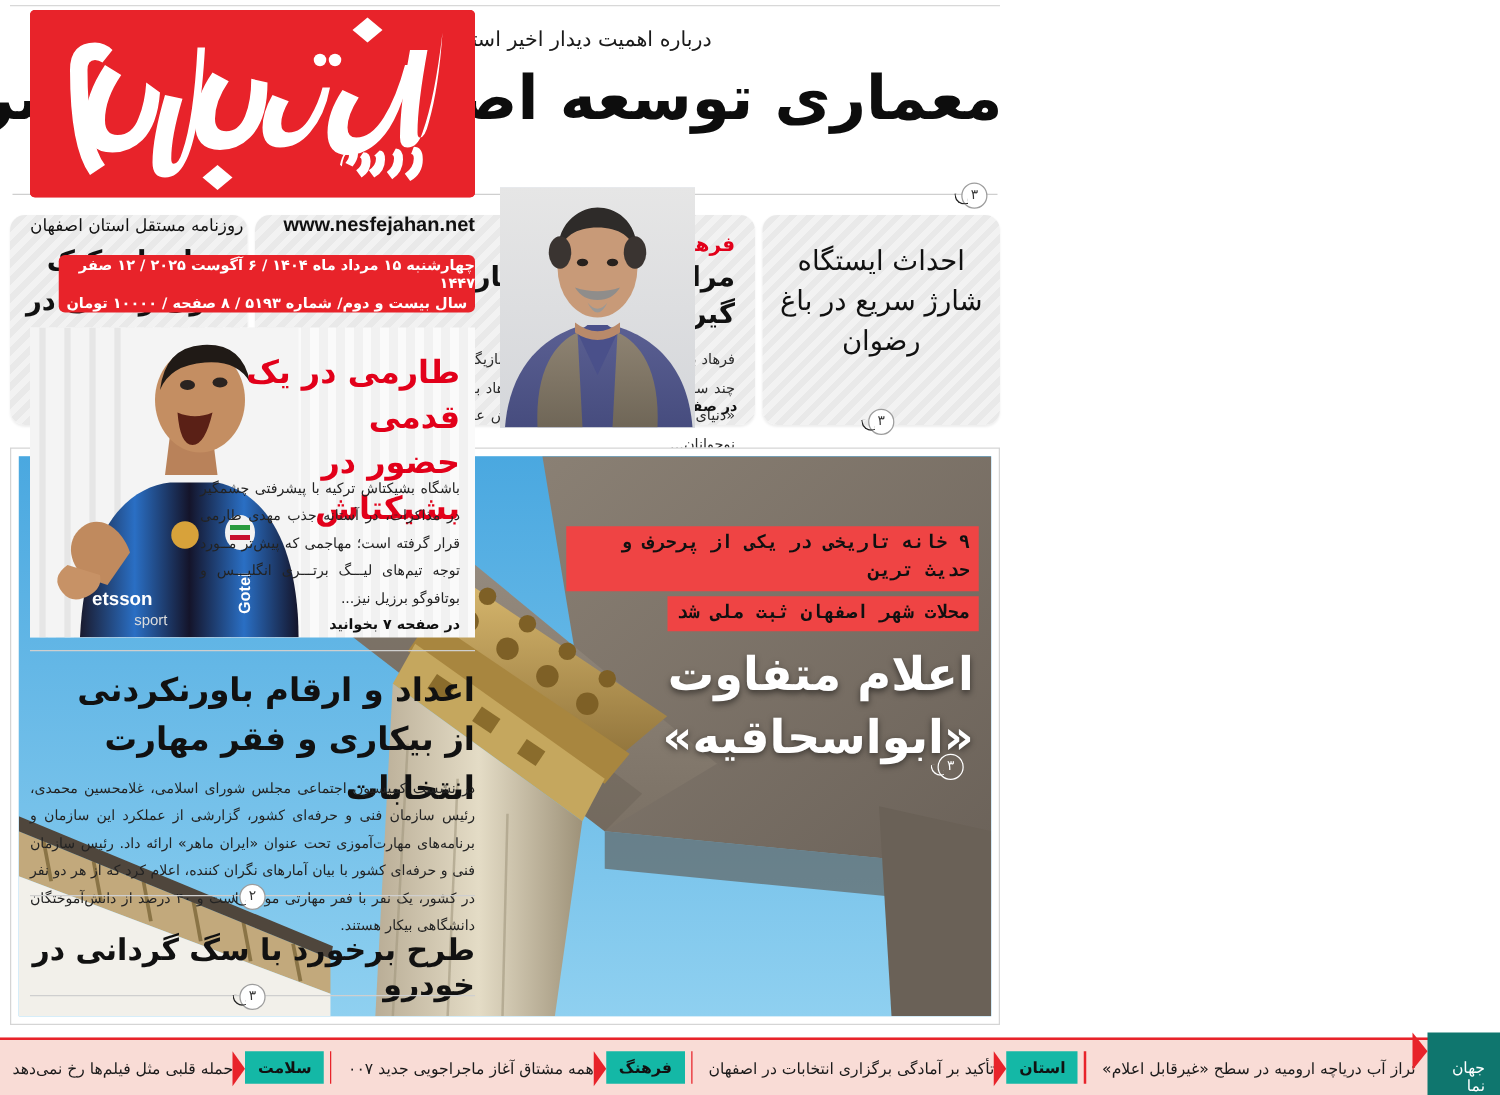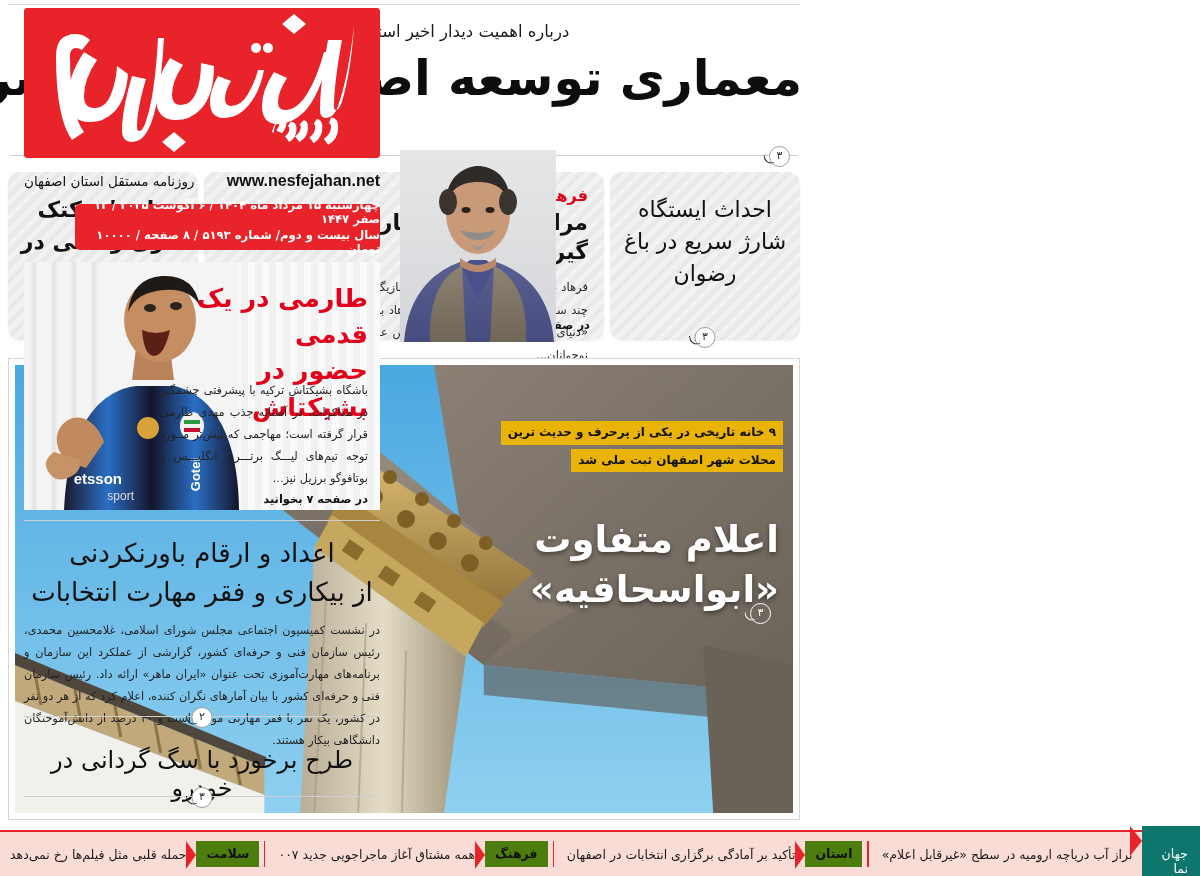--- a/index.html
+++ b/index.html
@@ -89,23 +89,23 @@
   .portrait svg{display:block;}
 
   
   .photo-frame{
     position:absolute;left:8px;right:8px;top:358px;height:462px;
     border:1px solid #d5d5d5;background:#fff;padding:6px;box-sizing:border-box;
   }
   .photo{position:relative;width:100%;height:100%;overflow:hidden;background:#62b8e8;}
   .hl-wrap{position:absolute;top:56px;right:10px;width:330px;z-index:4;text-align:right;}
   .hl-line{
-    display:inline-block;background:#eab308;color:#101010;
-    font-weight:bold;font-size:12px;line-height:1.55;
-    padding:2px 7px 3px;margin-bottom:4px;box-decoration-break:clone;
+    display:inline-block;background:#ef4444;color:#101010;
+    font-weight:bold;font-size:15px;line-height:1.55;
+    padding:2px 7px 3px;margin-bottom:4px;box-decoration-break:clone;font-family:Liberation Mono, monospace;
   }
   .photo-head{
     position:absolute;top:150px;right:14px;z-index:4;
     color:#fff;font-weight:bold;font-size:37px;line-height:1.34;
     text-shadow:0 2px 5px rgba(0,0,0,.5);text-align:right;
   }
   .photo-pg{position:absolute;top:238px;right:22px;z-index:5;}
   .photo-pg .pg-badge{position:relative;background:transparent;border-color:#fff;color:#fff;}
   .photo-pg .pg-badge::after{border-color:#fff;}
 
@@ -113,21 +113,21 @@
   .right-col{position:absolute;right:808px;top:0;width:392px;height:832px;}
   .logo-box{
     position:absolute;top:8px;right:12px;width:356px;height:150px;
     background:#e8232a;border-radius:4px;overflow:hidden;
   }
   .logo-box svg{display:block;}
   .site-row{position:absolute;top:172px;right:12px;width:356px;display:flex;justify-content:space-between;align-items:center;}
   .site-url{font-family:"Liberation Sans",sans-serif;font-weight:bold;font-size:16px;color:#111;direction:ltr;}
   .site-tag{font-size:13.5px;font-weight:normal;color:#111;}
   .date-box{
-    position:absolute;top:204px;right:12px;width:305px;height:46px;
+    position:absolute;top:204px;right:12px;width:333px;height:46px;
     background:#e8232a;border-radius:5px;color:#fff;
     display:flex;flex-direction:column;justify-content:center;align-items:center;
     gap:2px;
   }
   .date-line{font-size:11.6px;font-weight:bold;letter-spacing:.2px;}
 
   .sport-block{position:absolute;top:262px;right:12px;width:356px;height:248px;overflow:hidden;
     background:repeating-linear-gradient(90deg,#fafafa 0 7px,#f1f1f1 7px 14px);}
   .sport-head{
     position:absolute;top:18px;right:12px;width:212px;z-index:3;
@@ -137,36 +137,36 @@
     position:absolute;top:118px;right:12px;width:208px;z-index:3;
     font-size:11.3px;line-height:1.95;color:#232323;text-align:justify;
   }
   .sport-foot{position:absolute;bottom:4px;right:12px;z-index:3;font-size:11.4px;font-weight:bold;color:#111;}
   .sport-photo{position:absolute;top:0;left:0;width:215px;height:248px;}
 
   .rdiv{position:absolute;right:12px;width:356px;height:1px;background:#cfcfcf;}
   .r-badge{position:absolute;left:50%;transform:translateX(-50%);}
 
   .r-head{
-    position:absolute;right:12px;width:356px;text-align:center;
-    font-weight:normal;color:#111;
+    position:absolute;right:12px;width:356px;text-align:right;
+    font-weight:bold;color:#111;
   }
   .r-body{
     position:absolute;right:12px;width:356px;
     font-size:11.3px;line-height:1.95;color:#232323;text-align:justify;
   }
 
   
   .ticker{
     position:absolute;left:0;right:0;bottom:0;height:44px;
     background:#f9dcd6;border-top:2px solid #e8232a;
     display:flex;align-items:center;direction:rtl;
   }
   .tick-tab{
-    position:relative;background:#4d7c0f;font-weight:bold;font-size:12.5px;color:#111;
+    position:relative;background:#14b8a6;font-weight:bold;font-size:12.5px;color:#111;
     padding:5px 10px 6px;margin-right:2px;
   }
   .tick-tab::after{
     content:"";position:absolute;left:-10px;top:0;border-style:solid;
     border-width:14px 0 14px 10px;border-color:transparent transparent transparent #e8232a;
   }
   .tick-txt{font-size:12.5px;color:#1a1a1a;padding:0 10px;white-space:nowrap;}
   .tick-sep{width:2px;height:26px;background:#e8232a;margin:0 3px;}
   .tick-first{
     position:relative;background:#0f766e;color:#fff;font-weight:normal;font-size:12.5px;

